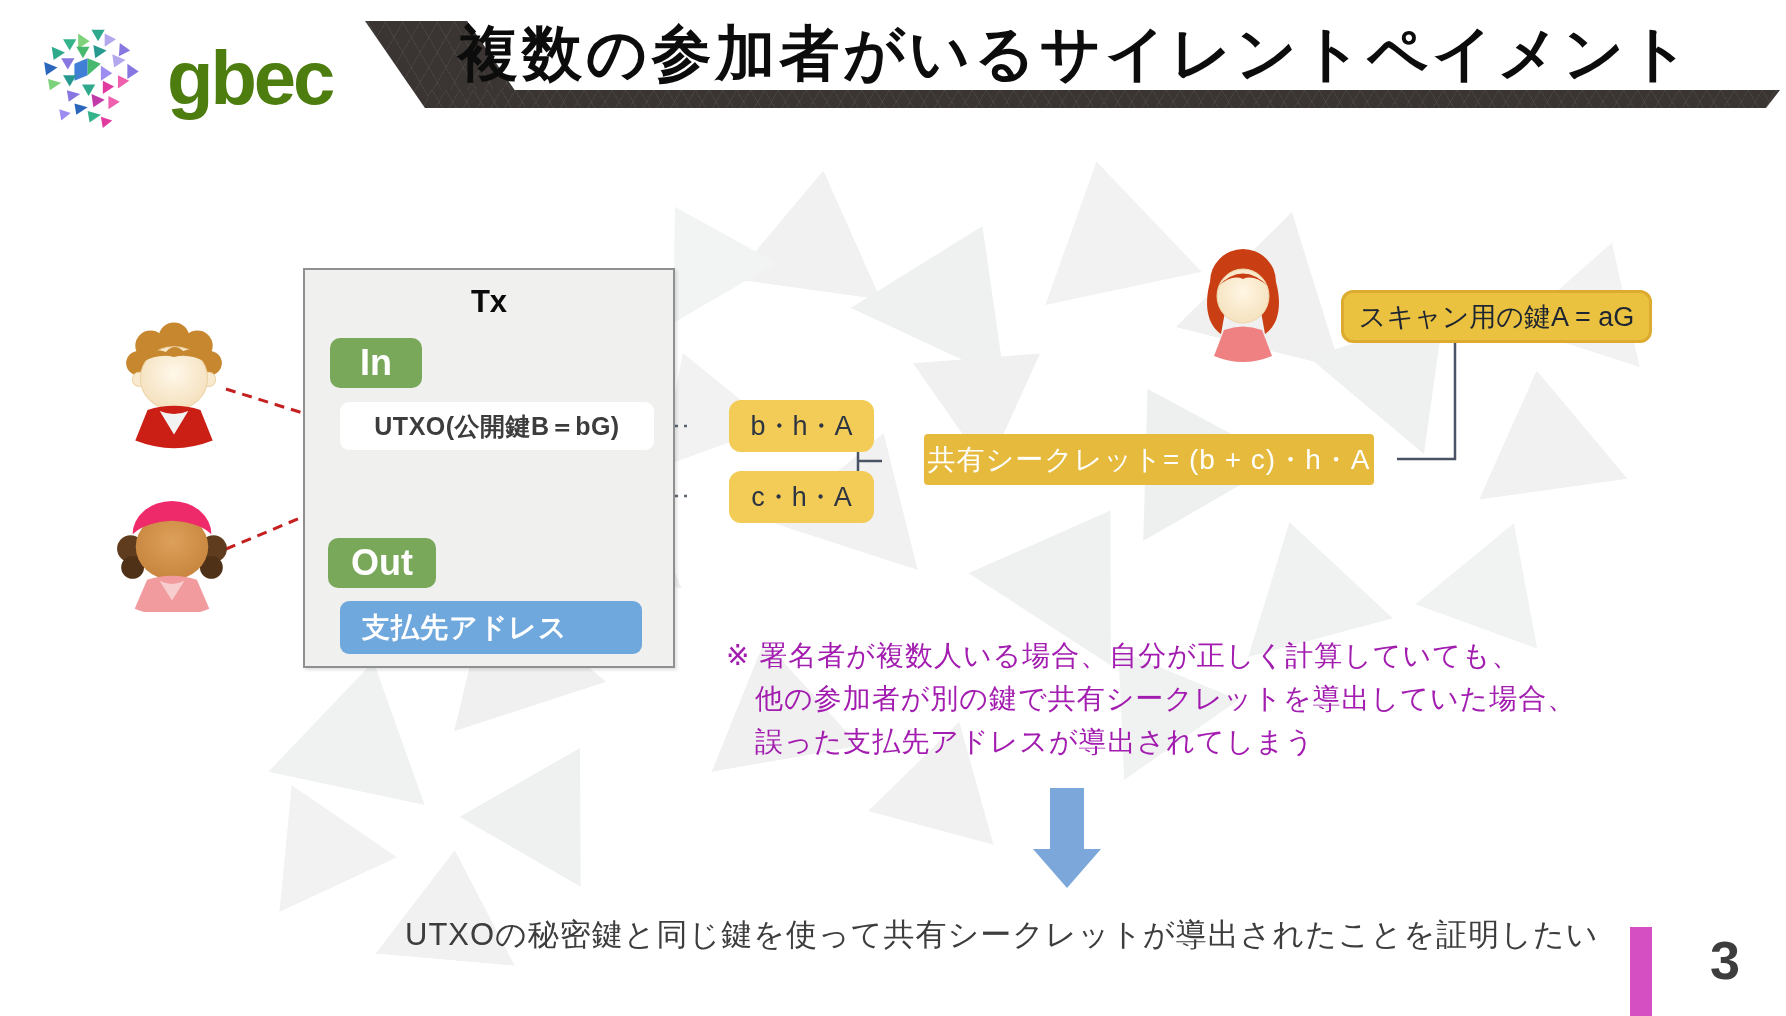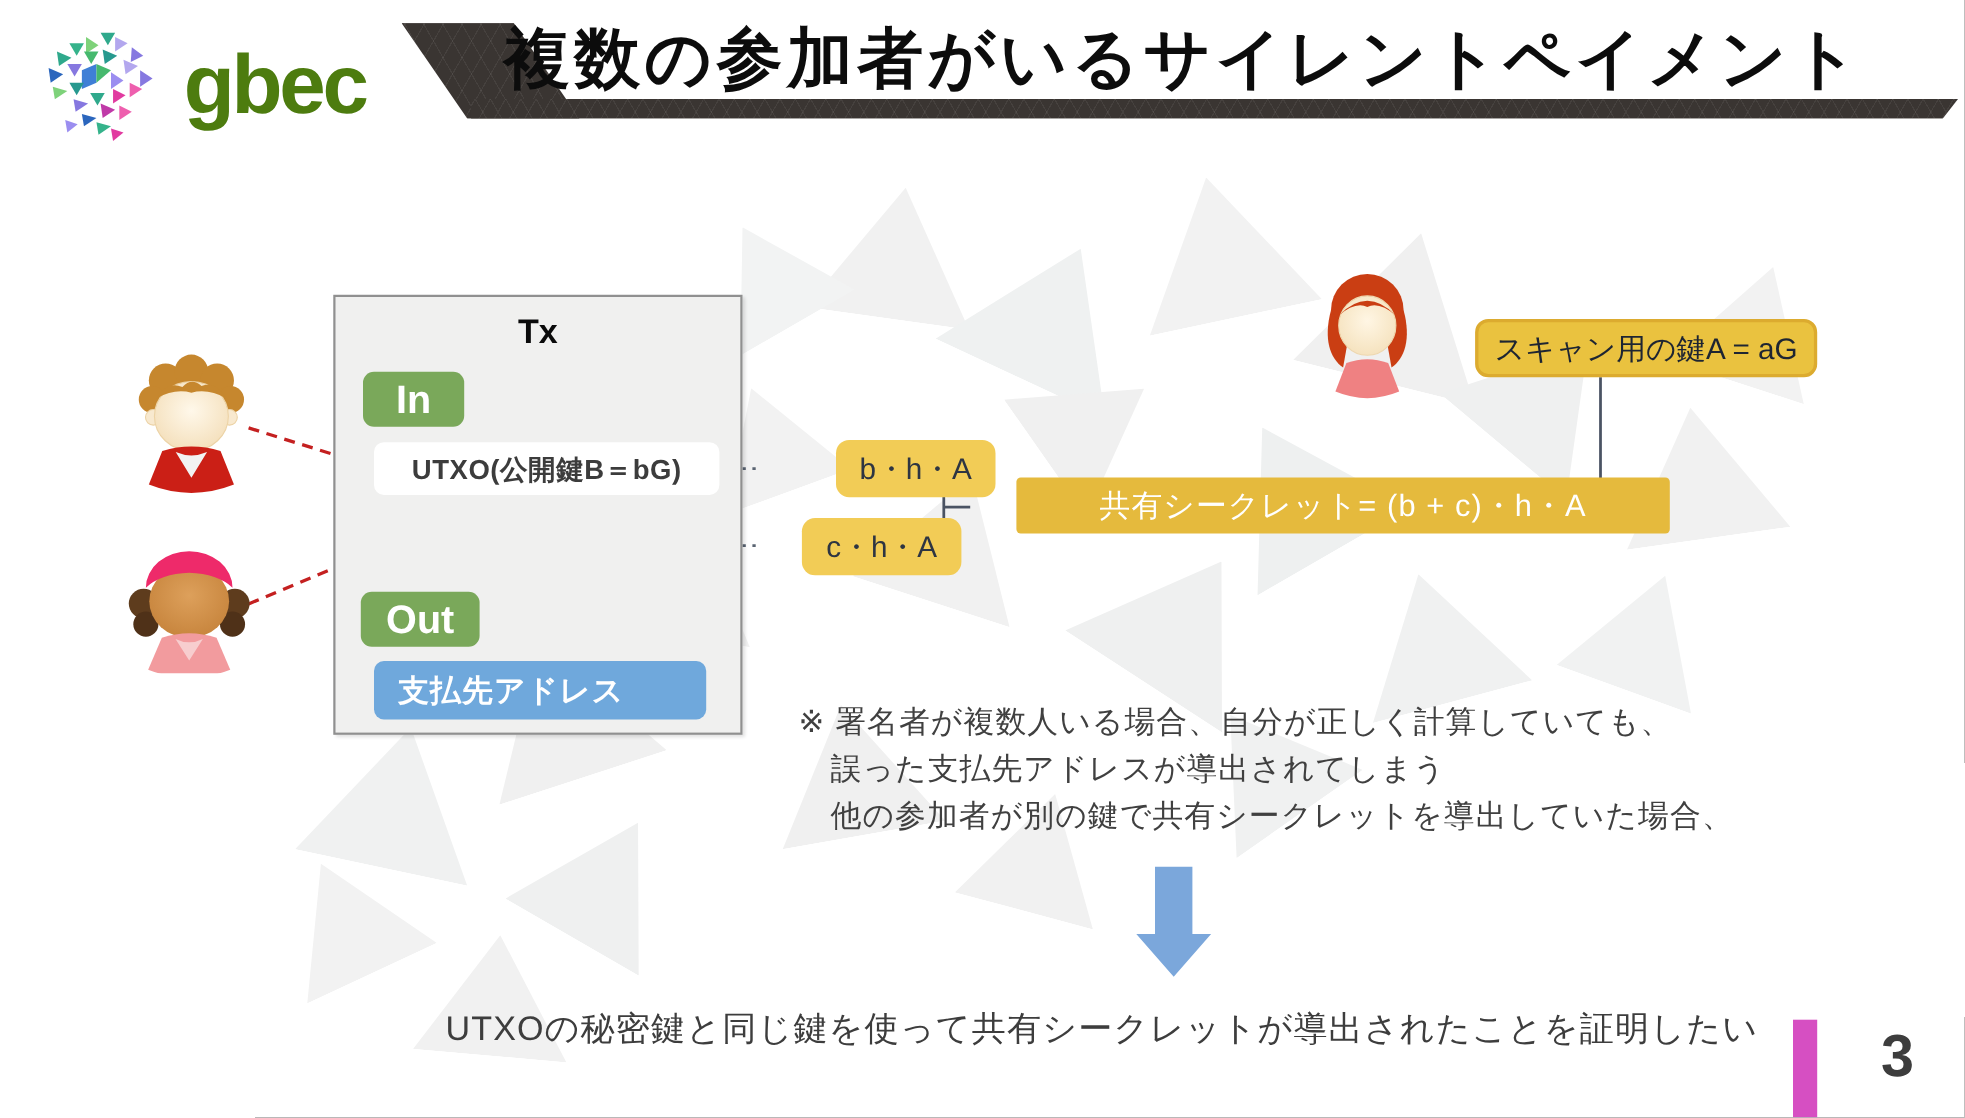--- a/index.html
+++ b/index.html
@@ -66,41 +66,41 @@
     position:absolute; left:35px; top:331px; width:302px; height:53px;
     background:#6fa8dc; border-radius:9px; color:#fff; font-size:28px; font-weight:800;
     display:flex; align-items:center; padding-left:22px; letter-spacing:1px;
   }
   
   .ybox {
     position:absolute; z-index:2; background:#f2cc56; border-radius:12px;
     display:flex; align-items:center; justify-content:center;
     font-weight:400; color:#2e3542;margin-left:41px;
   }
-  .ybox.bterm { left:719px; top:400px; width:145px; height:52px; font-size:27px; }
+  .ybox.bterm { left:688px; top:400px; width:145px; height:52px; font-size:27px; }
   .ybox.cterm { left:688px; top:471px; width:145px; height:52px; font-size:27px; }
   .ybox.secret {
-    left:883px; top:434px; width:594px; height:51px; background:#e5ba3d; border-radius:4px;
+    left:883px; top:434px; width:450px; height:51px; background:#e5ba3d; border-radius:4px;
     color:#ffffff; font-size:28px; letter-spacing:1px;
   }
   .ybox.scan {
     left:1300px; top:290px; width:311px; height:53px; background:#eac23f;
     border:3px solid #dcab2f; border-radius:12px; color:#1e2532; font-size:27px;
   }
   
   .avatar { position:absolute; z-index:2; }
   .avatar.boy   { left:118px; top:316px; }
   .avatar.girl  { left:115px; top:472px; }
   .avatar.woman { left:1193px; top:245px; }
   
   .connectors { position:absolute; left:0; top:0; z-index:1; pointer-events:none; }
   
   .note {
     position:absolute; left:726px; top:634px; z-index:2;
-    font-size:28px; line-height:43px; color:#404040; letter-spacing:1px; white-space:nowrap;
+    font-size:28px; line-height:43px; color:#a21caf; letter-spacing:1px; white-space:nowrap;
   }
   .note .indent { padding-left:29px; }
   .down-arrow { position:absolute; left:0; top:0; z-index:2; }
   .conclusion {
     position:absolute; left:405px; top:914px; z-index:2;
     font-size:31px; color:#3d3d3d; letter-spacing:1px; white-space:nowrap;
   }
   .accent-bar { position:absolute; left:1630px; top:927px; width:22px; height:89px;
     background:#d64fc2; z-index:2; }
   .page-num {
@@ -256,22 +256,22 @@
     <div class="addr">支払先アドレス</div>
   </section>
 
   <div class="ybox bterm">b・h・A</div>
   <div class="ybox cterm">c・h・A</div>
   <div class="ybox secret">共有シークレット= (b + c)・h・A</div>
   <div class="ybox scan">スキャン用の鍵A = aG</div>
 
   <div class="note">
     <div>※ 署名者が複数人いる場合、自分が正しく計算していても、</div>
+    <div class="indent">他の参加者が別の鍵で共有シークレットを導出していた場合、</div>
     <div class="indent">誤った支払先アドレスが導出されてしまう</div>
-    <div class="indent">他の参加者が別の鍵で共有シークレットを導出していた場合、</div>
   </div>
 
   <svg class="down-arrow" width="1786" height="1016">
     <polygon points="1050,788 1084,788 1084,849 1101,849 1067,888 1033,849 1050,849" fill="#7ba7db"></polygon>
   </svg>
 
   <div class="conclusion">UTXOの秘密鍵と同じ鍵を使って共有シークレットが導出されたことを証明したい</div>
   <div class="accent-bar"></div>
   <div class="page-num">3</div>
 

